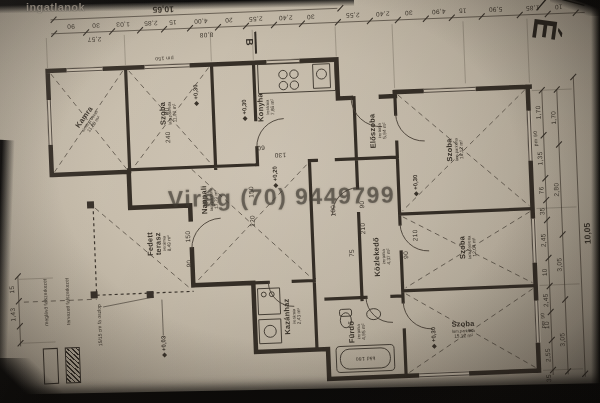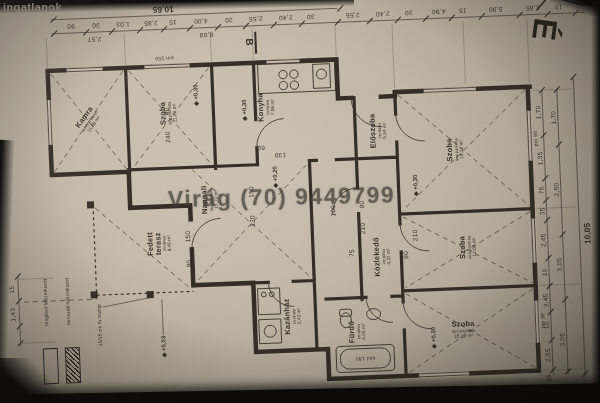--- a/index.html
+++ b/index.html
@@ -269,14 +269,14 @@
 
   <div class="shade shade-right"></div>
   <div class="shade shade-left"></div>
   <div class="shade shade-top"></div>
   <div class="shade shade-bottom"></div>
   <div class="shade corner-tr"></div>
   <div class="shade corner-bl"></div>
   <div class="shade vig"></div>
   <div class="shade sheen"></div>
 
-  <span class="wm-site" style="left:3px;opacity:.85;">ingatlanok</span>
+  <span class="wm-site" style="left:26px;opacity:.85;">ingatlanok</span>
 </div>
 
 </body></html>

